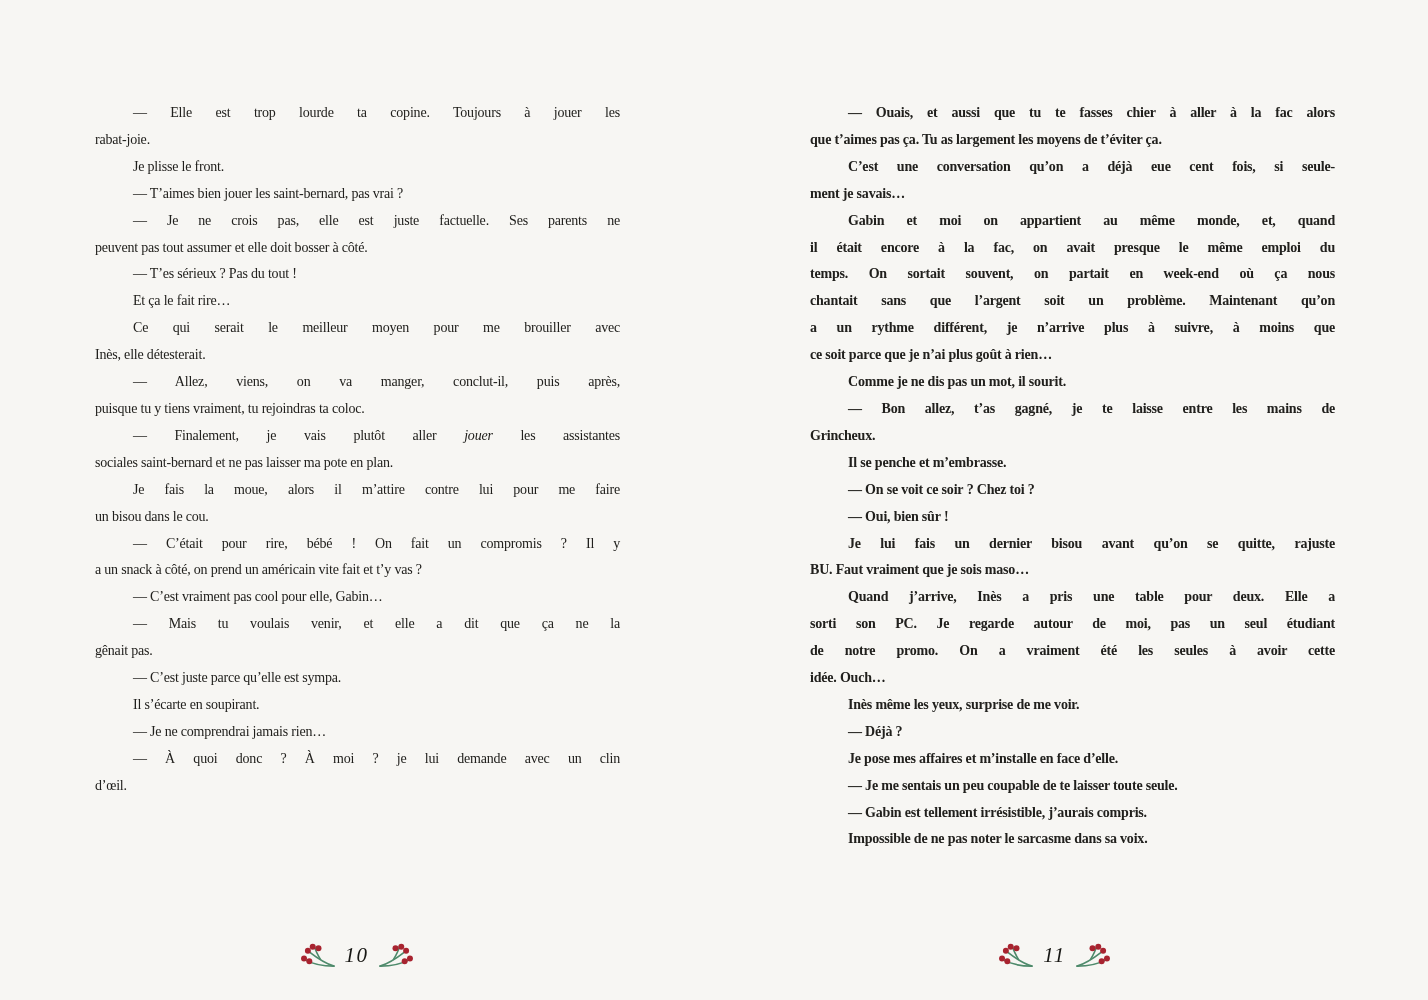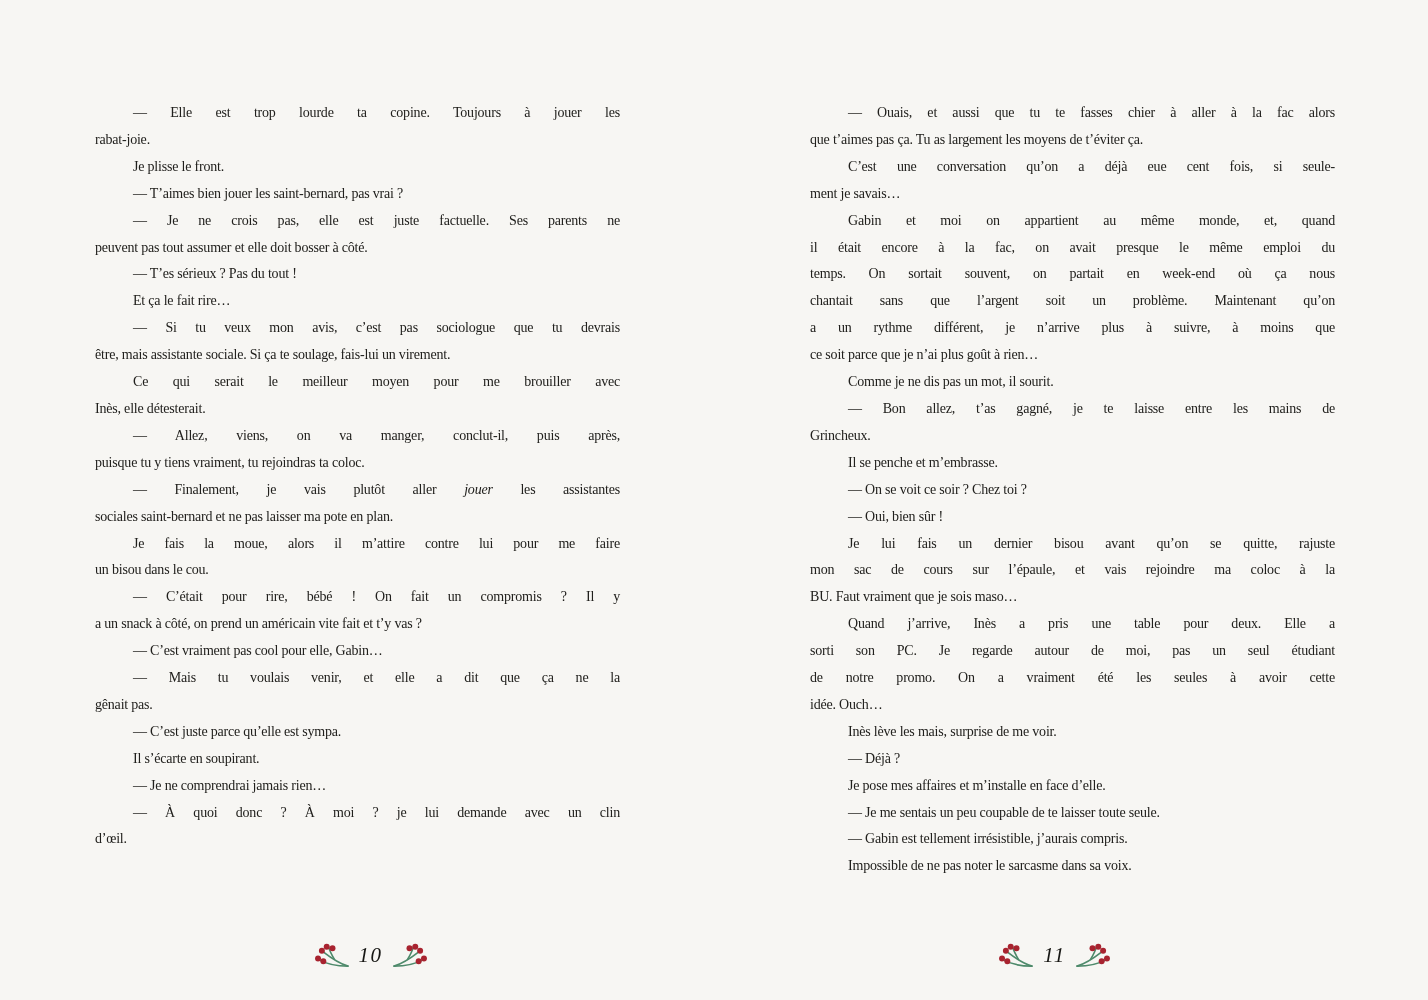--- a/index.html
+++ b/index.html
@@ -15,34 +15,34 @@
     font-family:"Liberation Serif","DejaVu Serif",serif;
     color:var(--ink);
     overflow:hidden;
   }
   .spread{position:relative;width:1428px;height:1000px;}
   .textblock{
     position:absolute;top:100px;
     font-size:14px;line-height:26.9px;letter-spacing:-0.2px;
   }
   .textblock.left{left:95px;width:525px;}
-  .textblock.right{left:810px;width:525px;}
+  .textblock.right{left:810px;width:525px;font-weight:bold;}
   .para{margin:0;}
   .line{
     text-align:justify;
     text-align-last:justify;
   }
   .line.last{text-align-last:left;}
   .line.first{text-indent:38px;}
   .line em{}
   .footer{
     position:absolute;top:936px;height:40px;
     display:flex;align-items:center;justify-content:center;gap:8px;
   }
-  .footer.left{left:108px;width:525px;align-items:center;}
+  .footer.left{left:94px;width:525px;align-items:center;}
   .footer.right{left:792px;width:525px;}
   .pagenum{
     font-style:italic;font-size:21px;letter-spacing:1.5px;
     color:#171714;line-height:1;
     padding-bottom:2px;
   }
   .sprig{width:37px;height:27px;display:block;}
   .sprig.flip{transform:scaleX(-1);}
   .sprig .stem{stroke:var(--stem);fill:none;stroke-width:1.7;stroke-linecap:round;}
   .sprig .berry{fill:var(--berry);}
@@ -67,24 +67,20 @@
         <div class="line first">— Je ne crois pas, elle est juste factuelle. Ses parents ne</div>
         <div class="line last">peuvent pas tout assumer et elle doit bosser à côté.</div>
       </div>
       <div class="para">
         <div class="line first last">— T’es sérieux&nbsp;? Pas du tout&nbsp;!</div>
       </div>
       <div class="para">
         <div class="line first last">Et ça le fait rire…</div>
       </div>
       <div class="para">
-        <div class="line first">— Si tu veux mon avis, c’est pas sociologue que tu devrais</div>
-        <div class="line last">être, mais assistante sociale. Si ça te soulage, fais-lui un virement.</div>
-      </div>
-      <div class="para">
         <div class="line first">Ce qui serait le meilleur moyen pour me brouiller avec</div>
         <div class="line last">Inès, elle détesterait.</div>
       </div>
       <div class="para">
         <div class="line first">— Allez, viens, on va manger, conclut-il, puis après,</div>
         <div class="line last">puisque tu y tiens vraiment, tu rejoindras ta coloc.</div>
       </div>
       <div class="para">
         <div class="line first">— Finalement, je vais plutôt aller <em>jouer</em> les assistantes</div>
         <div class="line last">sociales saint-bernard et ne pas laisser ma pote en plan.</div>
@@ -147,31 +143,30 @@
         <div class="line first last">Il se penche et m’embrasse.</div>
       </div>
       <div class="para">
         <div class="line first last">— On se voit ce soir&nbsp;? Chez toi&nbsp;?</div>
       </div>
       <div class="para">
         <div class="line first last">— Oui, bien sûr&nbsp;!</div>
       </div>
       <div class="para">
         <div class="line first">Je lui fais un dernier bisou avant qu’on se quitte, rajuste</div>
-        <div class="line">mon sac de cours sur l’épaule, et vais rejoindre ma coloc à la</div>
         <div class="line last">BU. Faut vraiment que je sois maso…</div>
       </div>
       <div class="para">
         <div class="line first">Quand j’arrive, Inès a pris une table pour deux. Elle a</div>
         <div class="line">sorti son PC. Je regarde autour de moi, pas un seul étudiant</div>
         <div class="line">de notre promo. On a vraiment été les seules à avoir cette</div>
         <div class="line last">idée. Ouch…</div>
       </div>
       <div class="para">
-        <div class="line first last">Inès lève les mais, surprise de me voir.</div>
+        <div class="line first last">Inès même les yeux, surprise de me voir.</div>
       </div>
       <div class="para">
         <div class="line first last">— Déjà&nbsp;?</div>
       </div>
       <div class="para">
         <div class="line first last">Je pose mes affaires et m’installe en face d’elle.</div>
       </div>
       <div class="para">
         <div class="line first last">— Je me sentais un peu coupable de te laisser toute seule.</div>
       </div>

